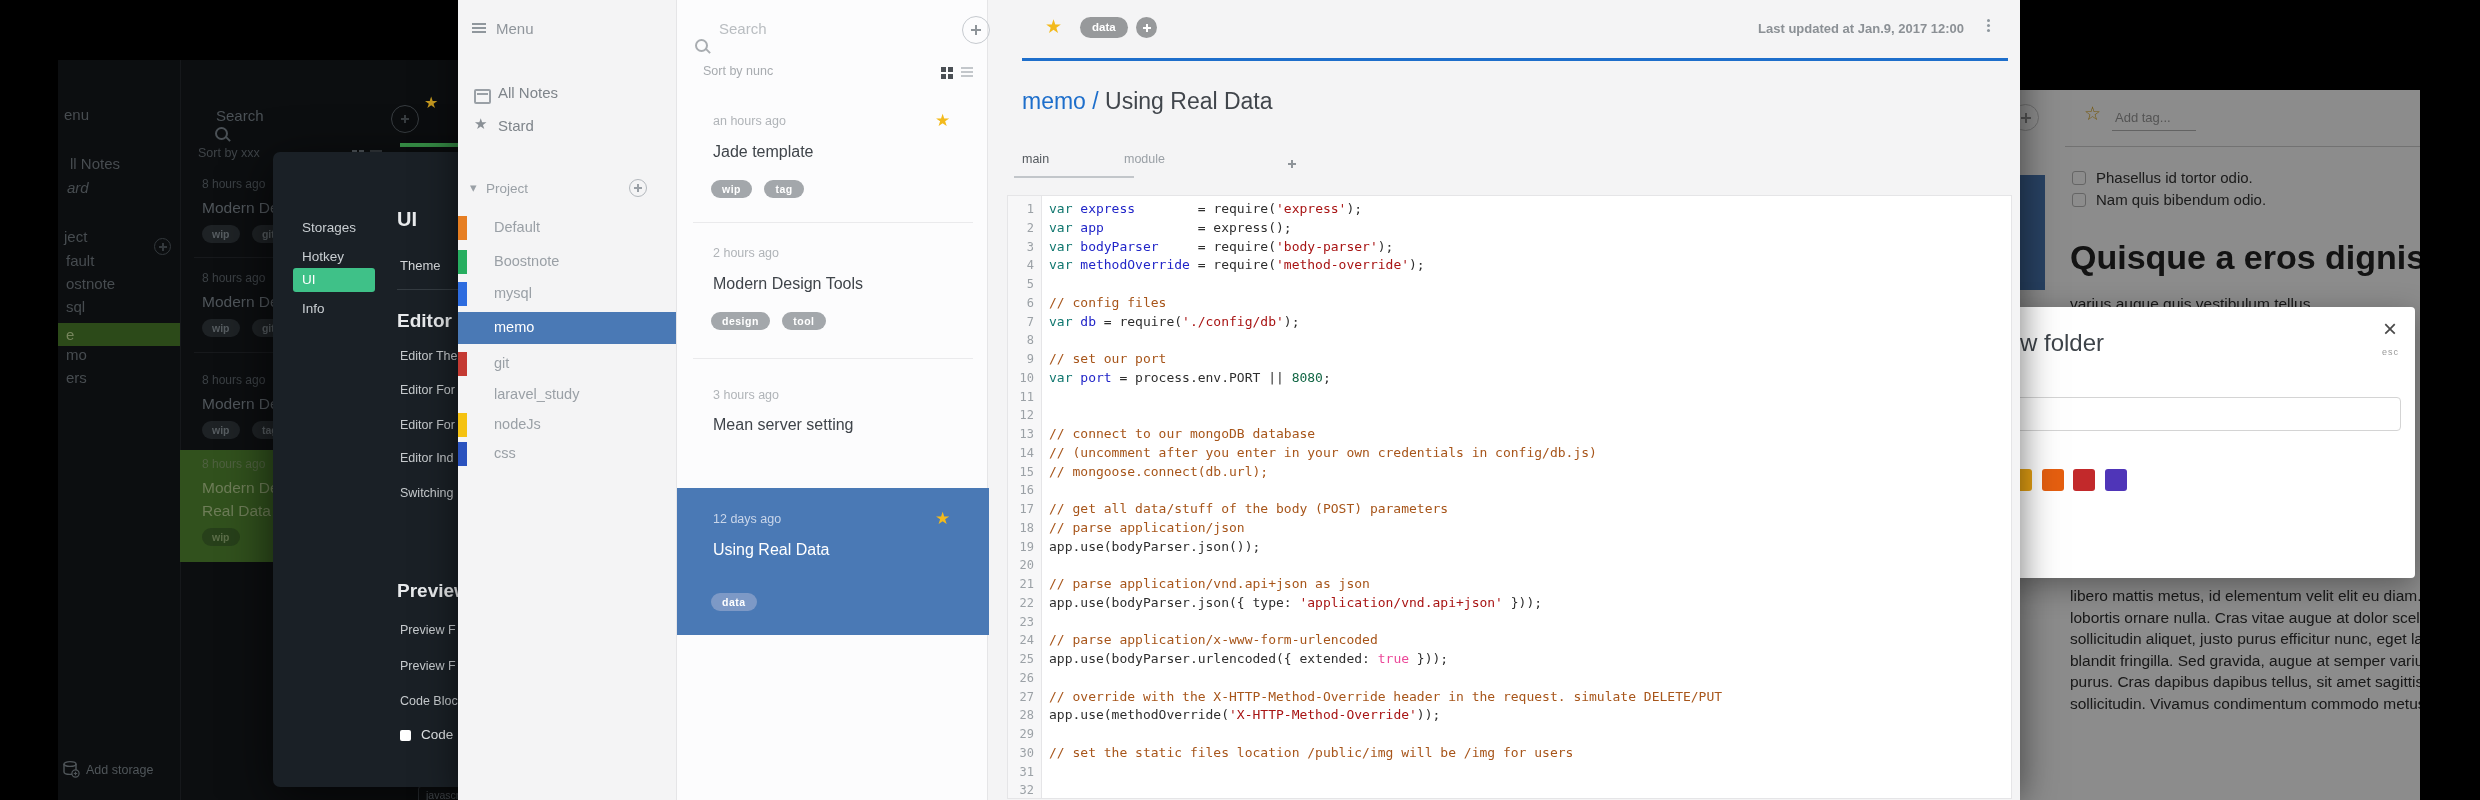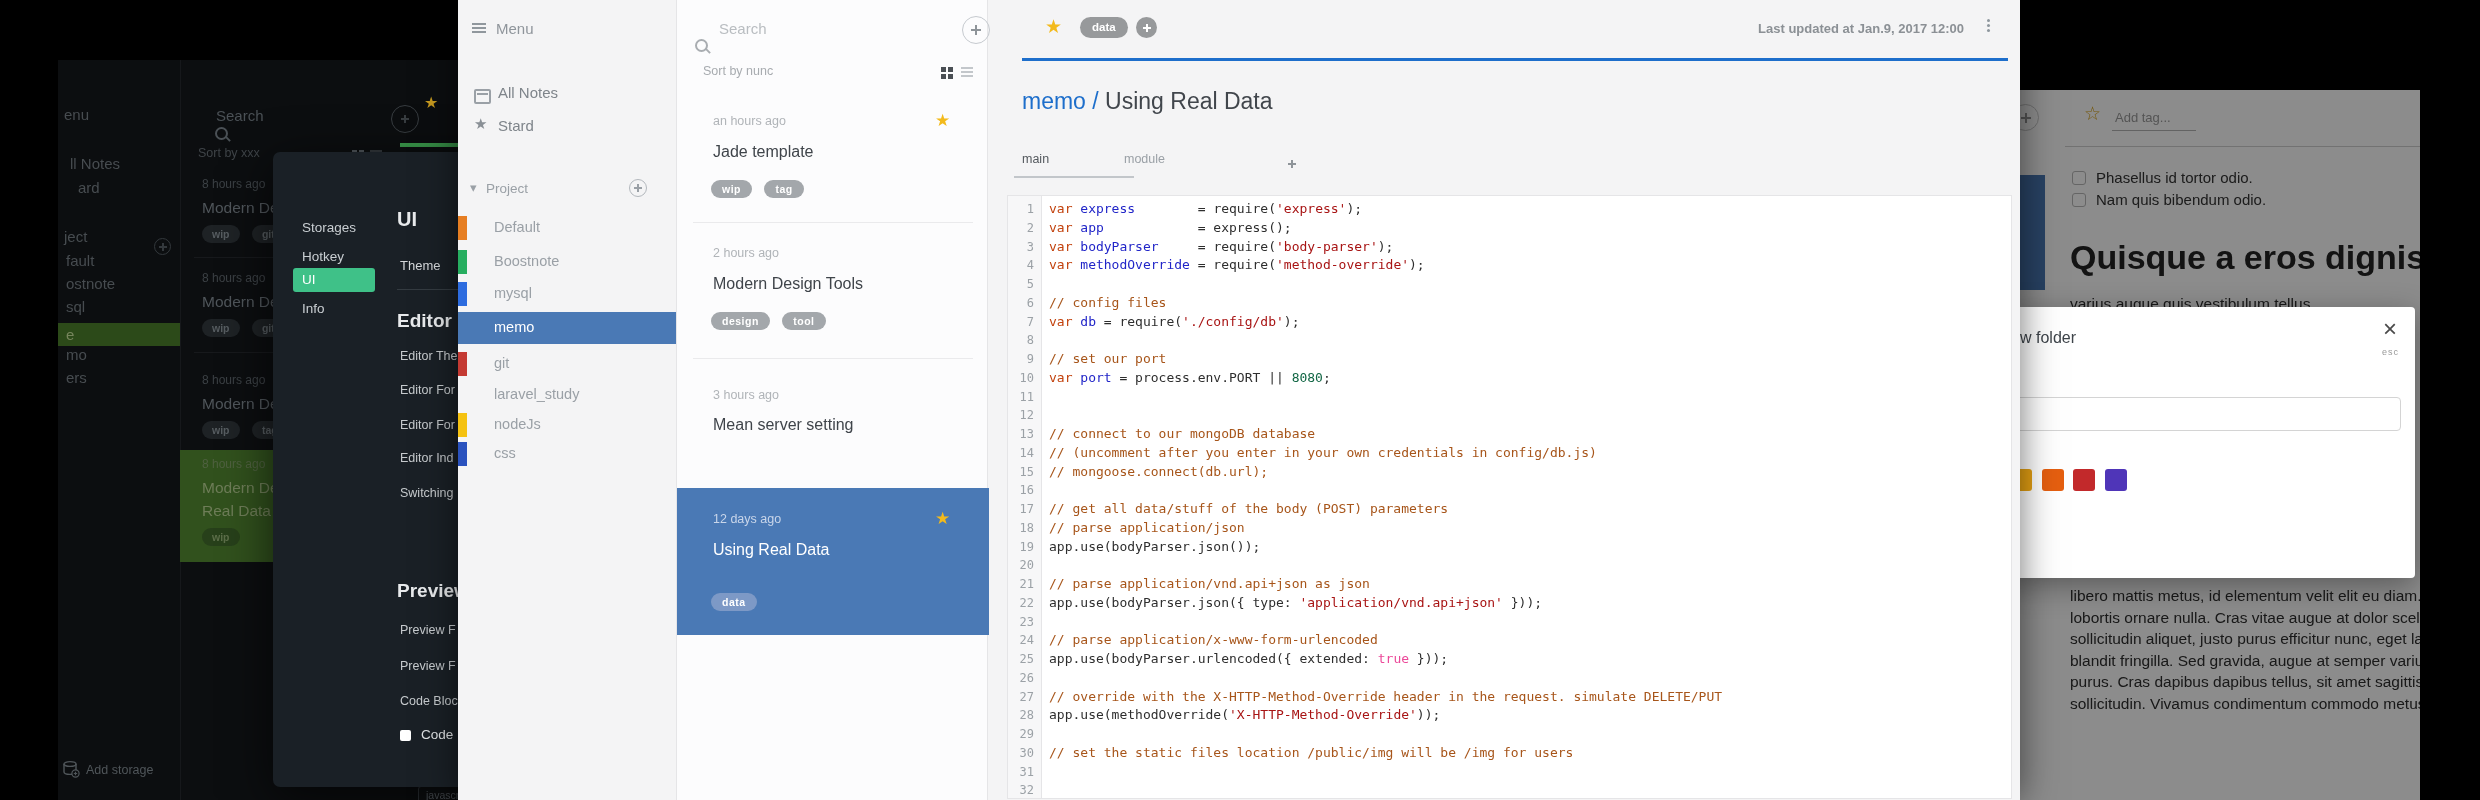--- a/index.html
+++ b/index.html
@@ -89,58 +89,58 @@
   .ed-tab.inactive{color:#9aa0a6;}
   .ed-tab-underline{height:2px;background:#c2c6ca;}
   .codeblock{left:19px;top:195px;width:1005px;height:604px;background:#fff;
              border:1px solid #e5e5e7;box-sizing:border-box;overflow:hidden;}
   .gutter{position:absolute;left:0;top:0;bottom:0;width:34px;background:#f7f7f8;border-right:1px solid #e5e5e7;padding-top:4px;box-sizing:border-box;}
   .gut-num{height:18.75px;line-height:18.75px;text-align:right;padding-right:7px;
            font:12px/18.75px "DejaVu Sans Mono",monospace;color:#9ba1a6;}
   .code-area{position:absolute;left:41px;top:4px;right:0;}
   .code-line{height:18.75px;white-space:pre;font:13px/18.75px "DejaVu Sans Mono",monospace;color:#2e2e2e;}
   .c-com{color:#a7551a;}
-  .c-kw{color:#c2410c;}
+  .c-kw{color:#0f766e;}
   .c-def{color:#2125c8;}
   .c-str{color:#a81414;}
   .c-num{color:#116644;}
   .c-atom{color:#ec4899;}
   
   .right-win{left:2020px;top:90px;width:400px;height:710px;z-index:5;}
   .rw-clip{position:absolute;left:0;top:0;right:0;bottom:0;background:#fff;overflow:hidden;}
   .rw-overlay{position:absolute;left:0;top:0;right:0;bottom:0;background:rgba(0,0,0,0.45);}
   .rw-bluestrip{left:0;top:85px;width:25px;height:115px;background:#4a79b5;}
   .rw-addtag{font-size:13px;color:#9a9a9a;}
   .rw-cb{width:14px;height:14px;border:1px solid #b9b9b9;border-radius:3px;background:#fff;box-sizing:border-box;}
   .rw-cb-label{font-size:15px;color:#333;white-space:nowrap;}
   .rw-h1{font-size:34px;font-weight:bold;color:#232323;white-space:nowrap;}
   .rw-par{font-size:15.5px;line-height:21.5px;color:#2e2e2e;white-space:nowrap;}
   .modal{position:absolute;left:-15px;top:217px;width:410px;height:271px;background:#fff;border-radius:4px;
          box-shadow:0 8px 30px rgba(0,0,0,.35);z-index:6;}
-  .modal-title{font-size:16px;color:#3e444a;}
+  .modal-title{font-size:24px;color:#3e444a;}
   .modal-close{font-size:24px;color:#4a4a4a;line-height:20px;}
   .modal-esc{font-size:9px;color:#999;letter-spacing:1px;}
   .modal-input{position:absolute;left:10px;top:90px;width:386px;height:34px;border:1px solid #d4d4d4;
                border-radius:4px;box-sizing:border-box;background:#fff;outline:none;font-size:14px;padding:0 8px;}
   .swatch{width:22px;height:22px;border-radius:3px;top:162px;}
   .modal-btn{left:10px;top:212px;width:386px;height:33px;background:#3eb781;border-radius:3px;
              color:#fff;font-size:13px;font-weight:bold;letter-spacing:1.5px;text-align:center;line-height:33px;}
 </style>
 </head>
 <body>
 
 <div class="stage">
 
   <div class="abs dark-win">
     <div class="abs dw-divider-col"></div>
 
     
     <div class="abs dw-txt" style="left:6px;top:46px;">enu</div>
     <div class="abs dw-txt" style="left:12px;top:95px;">ll Notes</div>
-    <div class="abs dw-txt" style="left:20px;top:119px;">ard</div>
+    <div class="abs dw-txt" style="left:9px;top:119px;font-style:italic;">ard</div>
     <div class="abs dw-txt" style="left:6px;top:168px;">ject</div>
     <div class="abs circ plus sm" style="left:96px;top:167px;width:17px;height:17px;border:1px solid #33383c;color:#33383c;"></div>
     <div class="abs dw-txt" style="left:8px;top:192px;">fault</div>
     <div class="abs dw-txt" style="left:8px;top:215px;">ostnote</div>
     <div class="abs dw-txt" style="left:8px;top:238px;">sql</div>
     <div class="abs dw-green-row">
       <span class="dw-txt" style="position:absolute;left:8px;top:3px;color:#76855c;">e</span>
     </div>
     <div class="abs dw-txt" style="left:8px;top:286px;">mo</div>
     <div class="abs dw-txt" style="left:8px;top:309px;">ers</div>

